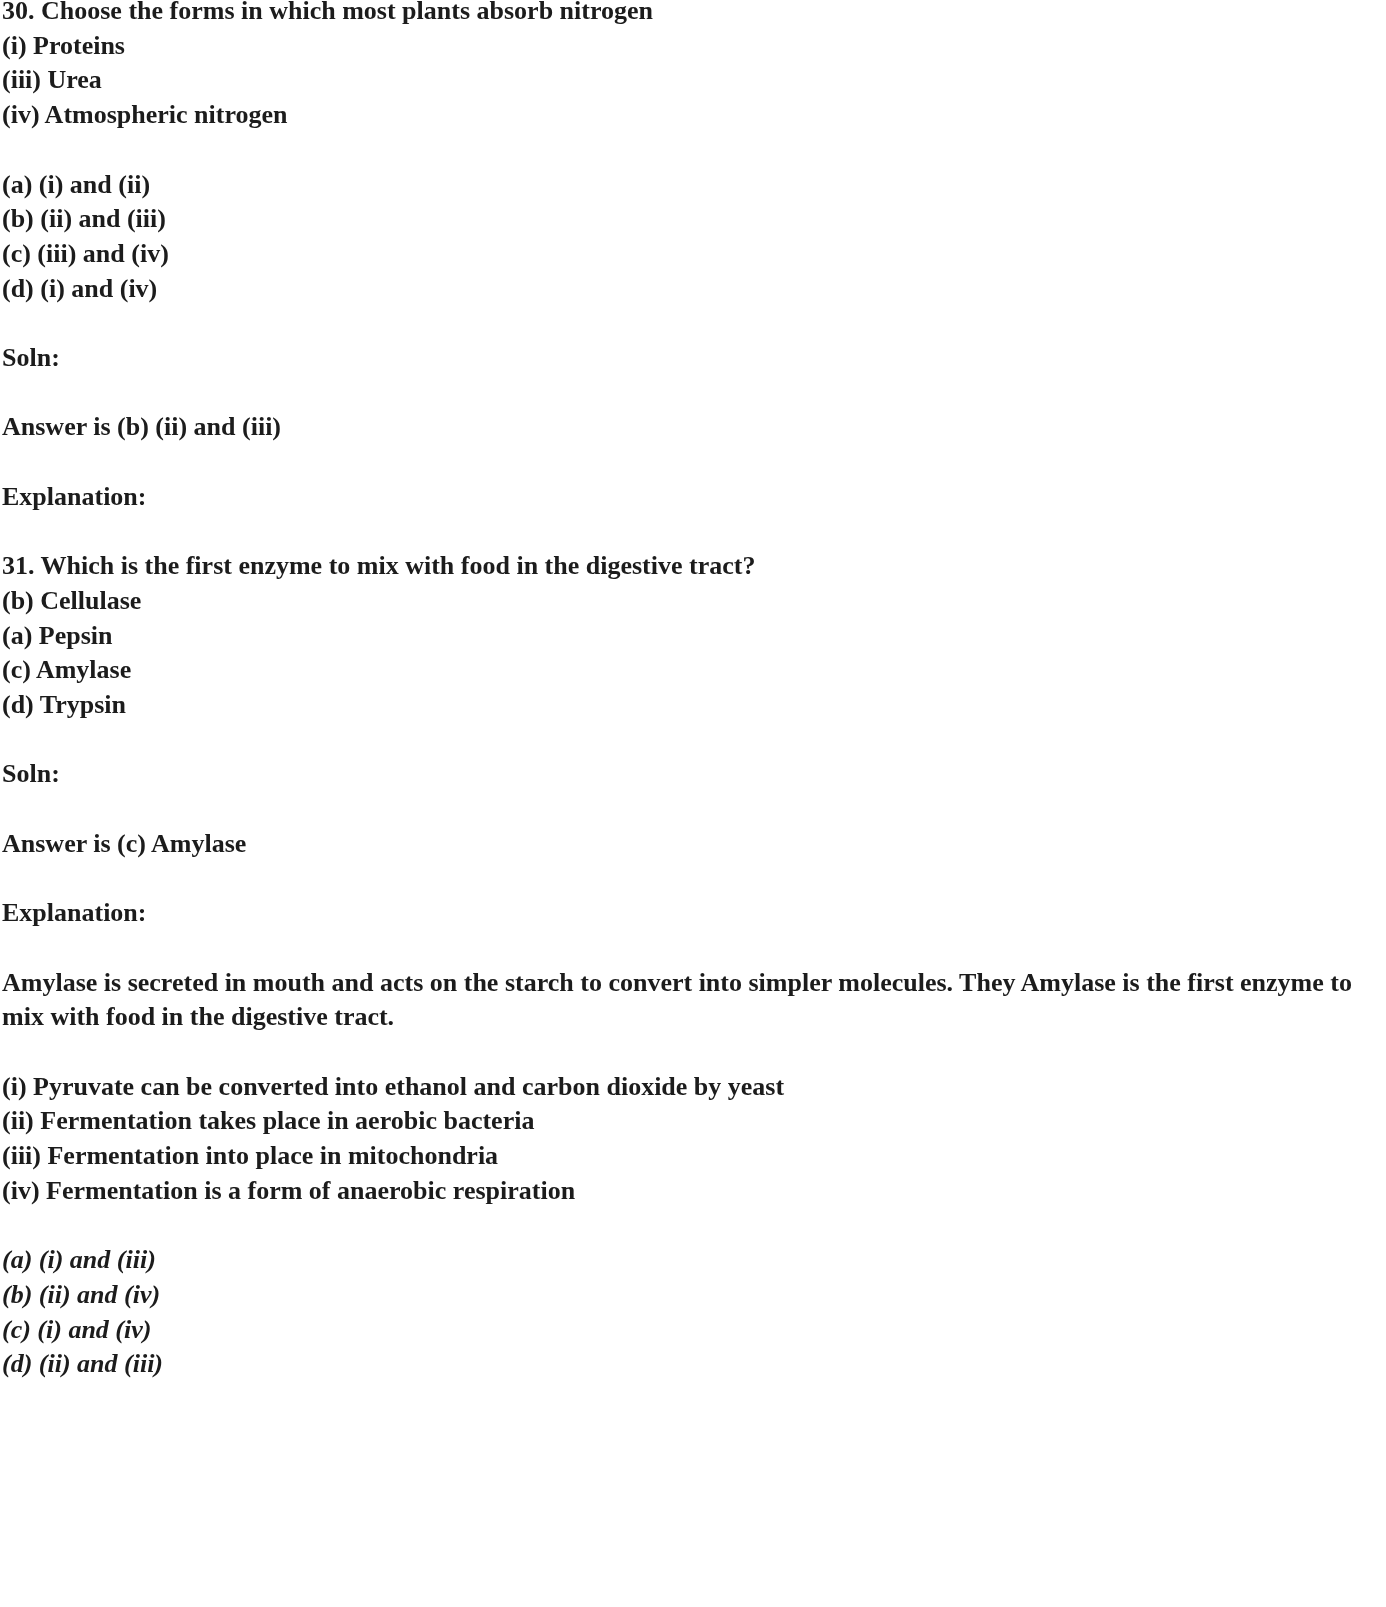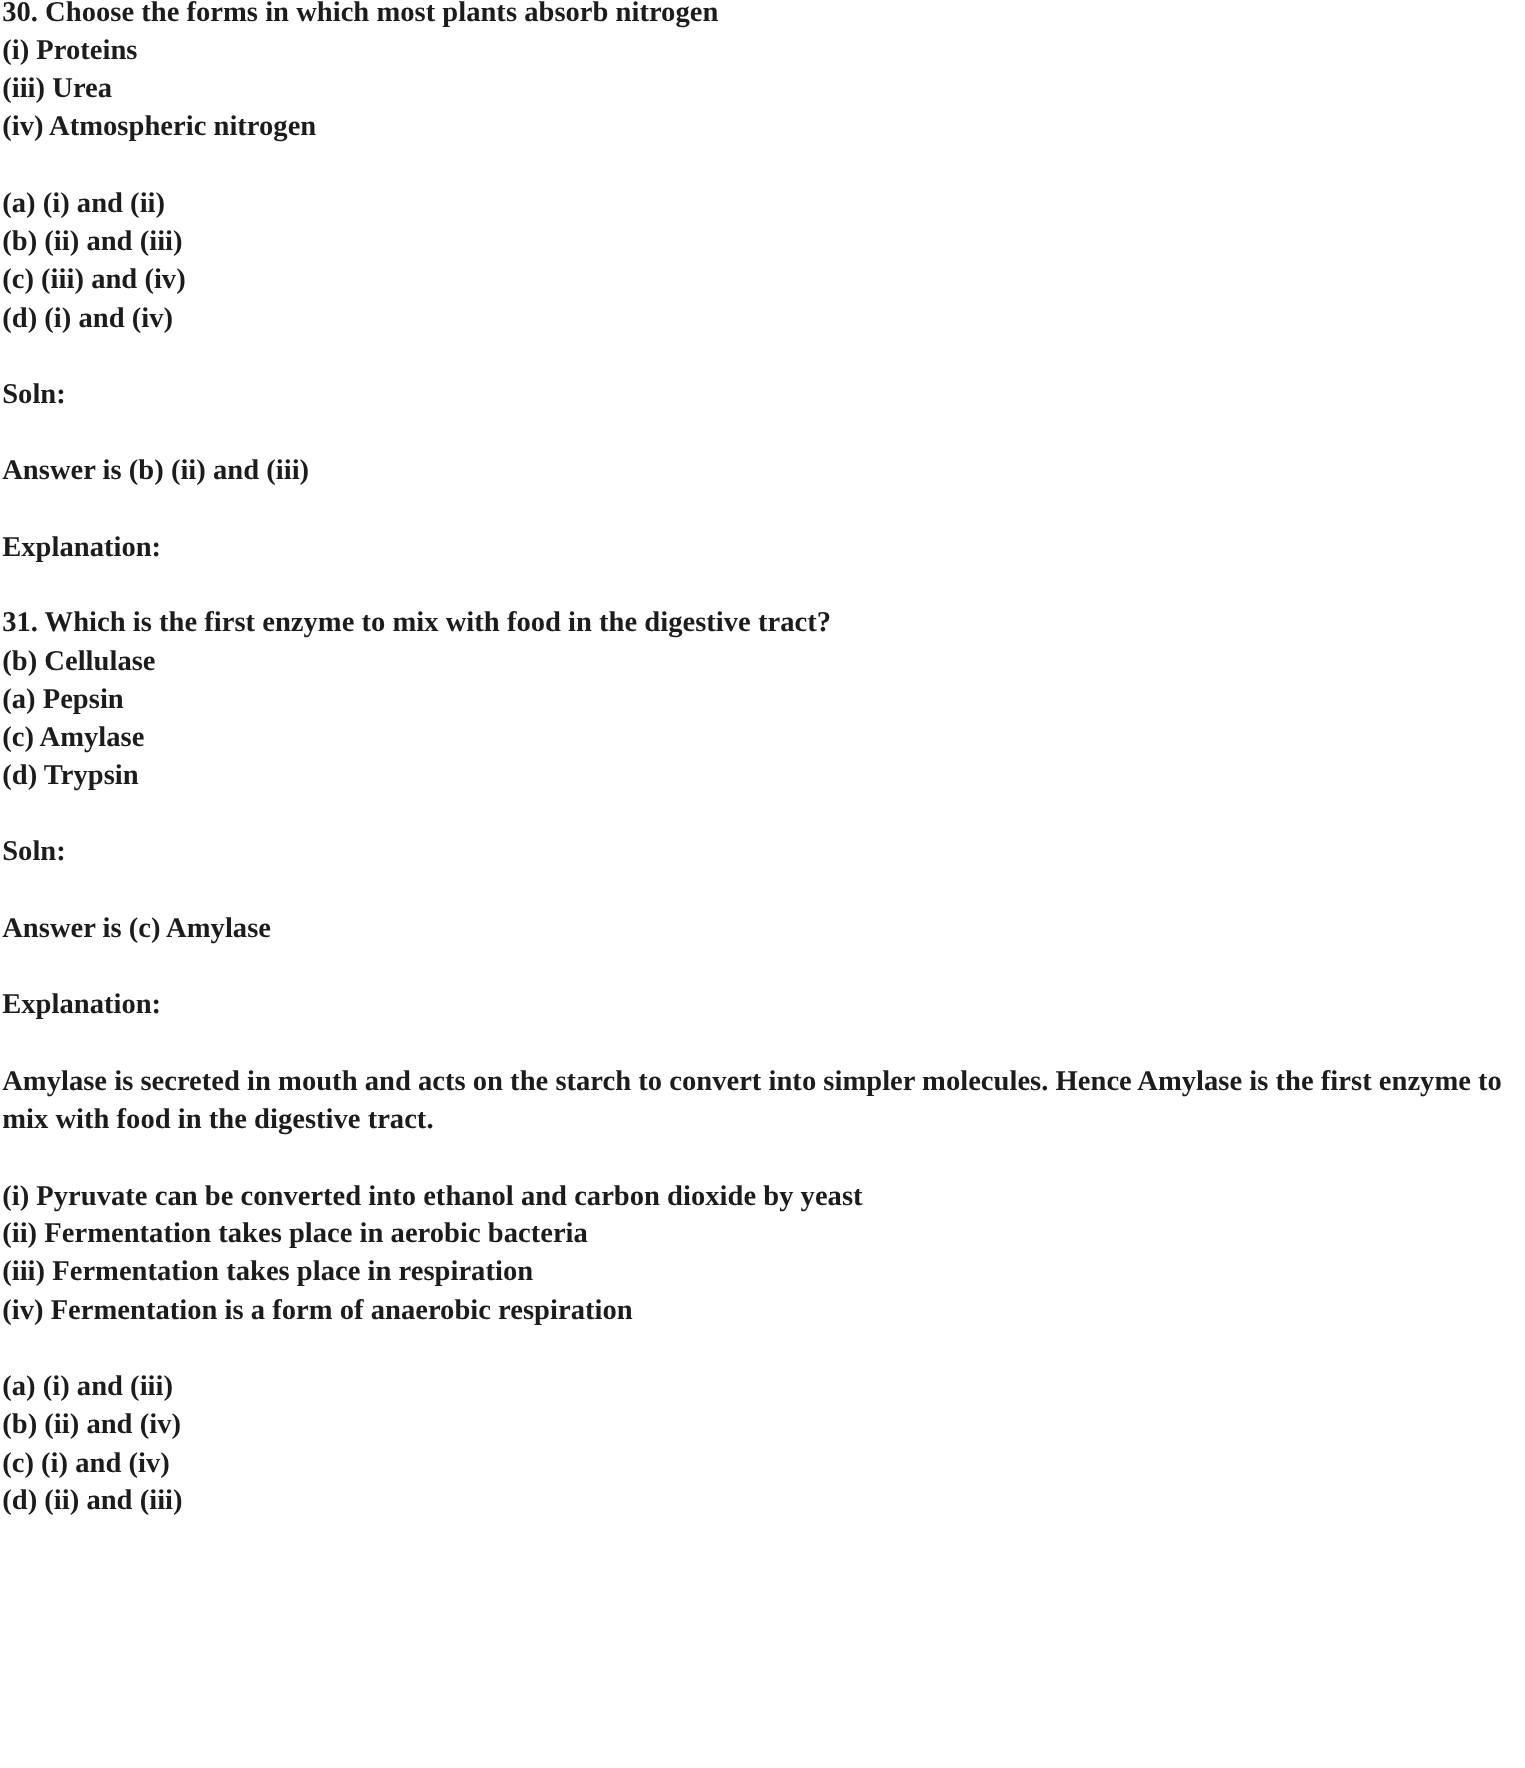--- a/index.html
+++ b/index.html
@@ -23,20 +23,21 @@
     line-height: 34.7px;
     color: #1c1c1c;
     background: #ffffff;
   }
   .para {
     margin: 0 0 34.7px 0;
     font-weight: bold;
   }
   .para:last-child {
     margin-bottom: 0;
+    font-style: italic;
   }
   .para.bold {
     font-weight: bold;
   }
   .line {
     white-space: pre-wrap;
     word-wrap: break-word;
   }
 </style>
 </head>
@@ -74,26 +75,26 @@
     <div class="para bold">
       <div class="line">Soln:</div>
     </div>
     <div class="para">
       <div class="line">Answer is (c) Amylase</div>
     </div>
     <div class="para bold">
       <div class="line">Explanation:</div>
     </div>
     <div class="para">
-      <div class="line">Amylase is secreted in mouth and acts on the starch to convert into simpler molecules. Hence Amylase is the first enzyme to mix with food in the digestive tract.</div>
+      <div class="line">Amylase is secreted in mouth and acts on the starch to convert into simpler molecules. They Amylase is the first enzyme to mix with food in the digestive tract.</div>
     </div>
     <div class="para bold">
       <div class="line">(i) Pyruvate can be converted into ethanol and carbon dioxide by yeast</div>
       <div class="line">(ii) Fermentation takes place in aerobic bacteria</div>
-      <div class="line">(iii) Fermentation takes place in respiration</div>
+      <div class="line">(iii) Fermentation into place in mitochondria</div>
       <div class="line">(iv) Fermentation is a form of anaerobic respiration</div>
     </div>
     <div class="para bold">
       <div class="line">(a) (i) and (iii)</div>
       <div class="line">(b) (ii) and (iv)</div>
       <div class="line">(c) (i) and (iv)</div>
       <div class="line">(d) (ii) and (iii)</div>
     </div>
   </div>
 

